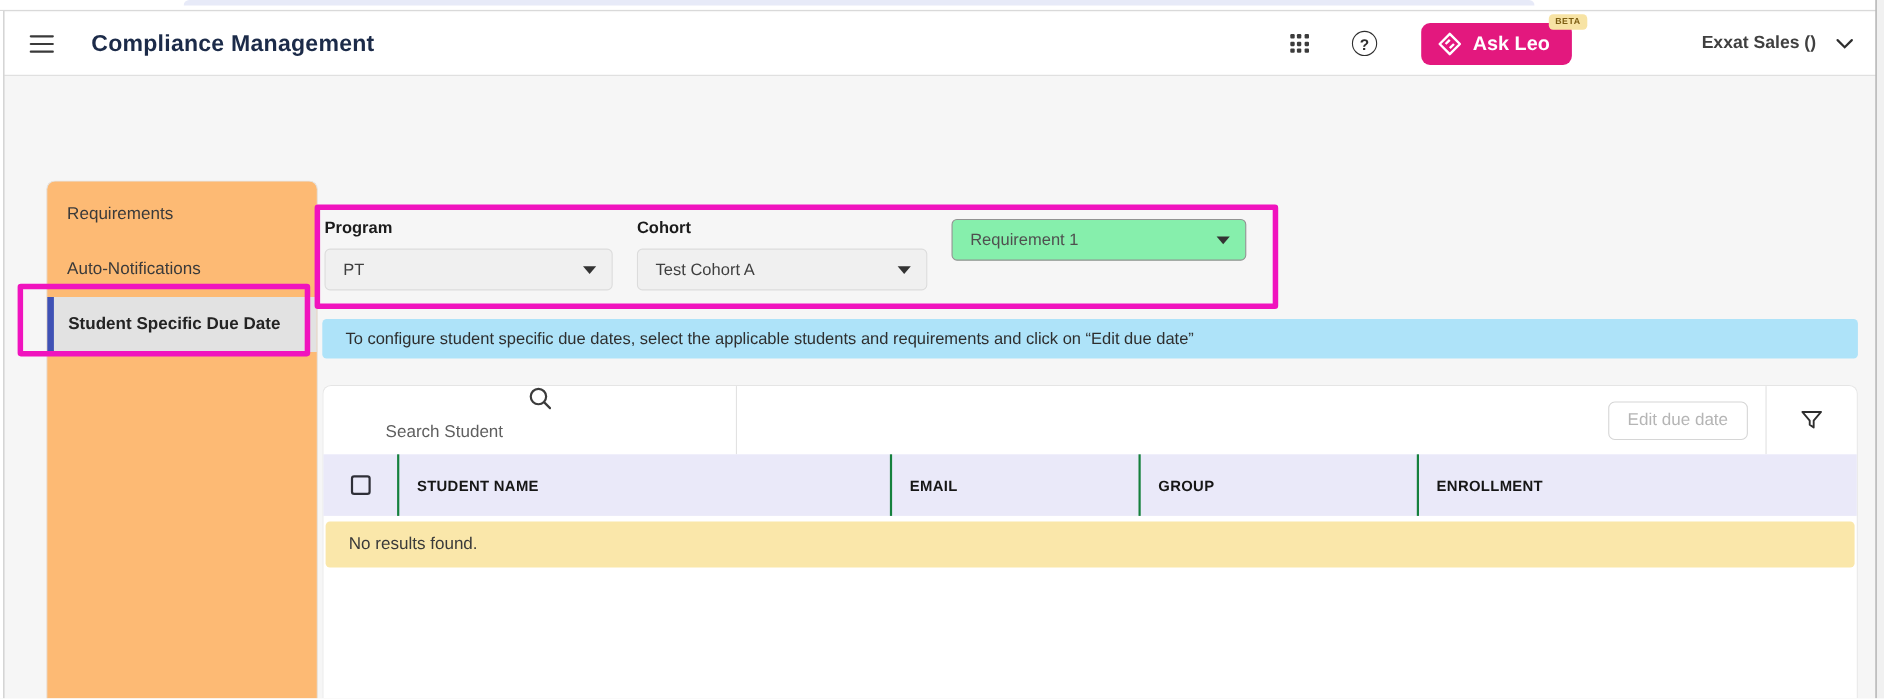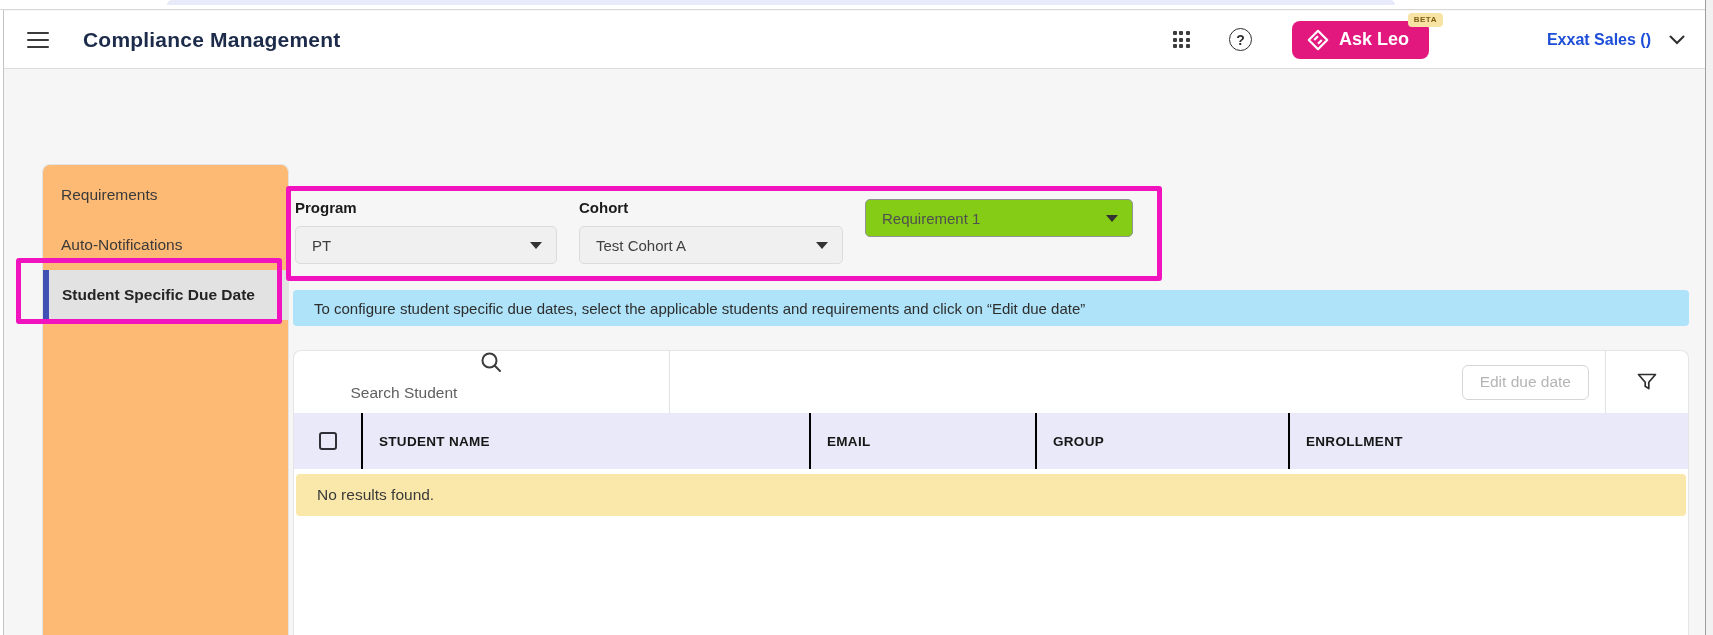--- a/index.html
+++ b/index.html
@@ -17,39 +17,39 @@
   .hamburger { width:22px; height:16px; display:flex; flex-direction:column; justify-content:space-between; cursor:pointer; }
   .hamburger span { display:block; height:2px; background:#3a3a3a; border-radius:1px; }
   .app-title { margin-left:34px; font-size:21px; font-weight:bold; color:#1c2b49; letter-spacing:.2px; }
   .header-right { margin-left:auto; display:flex; align-items:center; }
   .grid-icon { width:17px; height:17px; display:grid; grid-template-columns:repeat(3,4px); grid-template-rows:repeat(3,4px); gap:2.5px; }
   .grid-icon i { background:#3c3c3c; border-radius:1px; }
   .help-icon { width:23px; height:23px; border:1.7px solid #2e2e2e; border-radius:50%; display:flex; align-items:center; justify-content:center; font-size:14px; font-weight:bold; color:#2e2e2e; margin-left:39px; }
   .askleo-btn { position:relative; margin-left:40px; background:#e3187e; color:#ffffff; border:none; border-radius:8px; height:38px; padding:0 20px 0 14px; display:flex; align-items:center; gap:9px; font-size:18px; font-weight:bold; font-family:inherit; cursor:pointer; }
   .beta-badge { position:absolute; top:-8px; right:-14px; background:#f7e3a4; color:#7c5d12; font-size:8px; font-weight:bold; letter-spacing:.5px; padding:2.5px 6px; border-radius:4px; }
   .account { margin-left:118px; display:flex; align-items:center; gap:18px; cursor:pointer; }
-  .account-name { font-size:16px; font-weight:bold; color:#1d4ed8; }
+  .account-name { font-size:16px; font-weight:bold; color:#404040; }
 
   
   #tabbar { position:absolute; left:25px; top:92px; width:591px; height:53px; background:#ffffff; border-radius:6px; display:flex; align-items:center; padding:0 6px 0 2px; z-index:10; }
   .tab { font-size:16px; color:#303030; padding:11px 24px; border-radius:6px; cursor:pointer; white-space:nowrap; }
   .tab.active { background:#4353b8; color:#ffffff; font-weight:bold; margin:0 4px; padding:12px 22px; }
 
   
   #sidebar { position:absolute; left:42px; top:164px; width:247px; height:471px; background:#fdba74; border:1px solid #e4e4e4; border-bottom:none; border-radius:8px 8px 0 0; padding-top:5px; z-index:5; }
   .side-item { height:50px; display:flex; align-items:center; padding-left:18px; font-size:15.5px; color:#3a3a3a; cursor:pointer; }
   .side-item.selected { background:#e2e2e2; border-left:6px solid #3f51b5; padding-left:13px; font-weight:bold; color:#242424; }
 
   
   .field { position:absolute; z-index:6; }
   .field-label { font-size:15px; font-weight:bold; color:#1b1b1b; margin-bottom:10px; }
   .dropdown { height:38px; background:#f0f0f0; border:1px solid #dcdcdc; border-radius:5px; display:flex; align-items:center; padding:0 14px 0 16px; cursor:pointer; }
   .dropdown .dd-value { font-size:15px; color:#3f3f3f; flex:1; }
   .caret { width:0; height:0; border-left:6px solid transparent; border-right:6px solid transparent; border-top:7px solid #333333; }
-  .dropdown.disabled { background:#84cc16; border:1px solid #929292; }
+  .dropdown.disabled { background:#86efac; border:1px solid #929292; }
   .dropdown.disabled .dd-value { color:#4f4f4f; }
   #field-program { left:295px; top:199px; width:262px; }
   #field-cohort  { left:579px; top:199px; width:264px; }
   #field-requirement { left:865px; top:199px; width:268px; }
 
   
   .annotation { position:absolute; border:5px solid #f013be; border-radius:3px; z-index:50; pointer-events:none; }
   #annotation-sidebar { left:16px; top:258px; width:266px; height:66px; }
   #annotation-filters { left:286px; top:186px; width:876px; height:95px; }
 
@@ -62,21 +62,21 @@
   .toolbar { height:62px; display:flex; align-items:center; flex:none; }
   .search-area { width:376px; height:100%; border-right:1px solid #e2e2e2; display:flex; align-items:center; padding-left:18px; gap:11px;flex-direction:column; }
   .search-input { border:none; outline:none; font-size:15.5px; color:#333; width:280px; font-family:inherit; background:transparent; }
   .search-input::placeholder { color:#5f5f5f; opacity:1; }
   .toolbar-spacer { flex:1; }
   .edit-btn { height:35px; padding:0 17px; background:#ffffff; border:1px solid #d6d6d6; border-radius:6px; font-size:15.5px; color:#b5b5b5; font-family:inherit; margin-right:16px; cursor:default; }
   .filter-area { width:83px; height:100%; border-left:1px solid #e2e2e2; display:flex; align-items:center; justify-content:center; cursor:pointer; }
 
   
   .table-header { height:56px; background:#eae9f9; display:flex; flex:none; }
-  .th { display:flex; align-items:center; font-size:13.5px; font-weight:bold; color:#161616; letter-spacing:.3px; border-right:2px solid #000000; padding-left:16px; }
+  .th { display:flex; align-items:center; font-size:13.5px; font-weight:bold; color:#161616; letter-spacing:.3px; border-right:2px solid #15803d; padding-left:16px; }
   .th-check { width:69px; justify-content:center; padding-left:0; }
   .th-name { width:448px; }
   .th-email { width:226px; }
   .th-group { width:253px; }
   .th-enroll { flex:1; border-right:none; }
   .checkbox { width:18px; height:18px; border:2px solid #2f2f38; border-radius:3px; background:transparent; cursor:pointer; }
   .empty-row { margin:5px 2px 0 2px; height:42px; background:#fae7aa; border-radius:4px; display:flex; align-items:center; padding-left:21px; flex:none; }
   .empty-row span { font-size:15.5px; color:#3a3a3a; }
 </style>
 </head>

